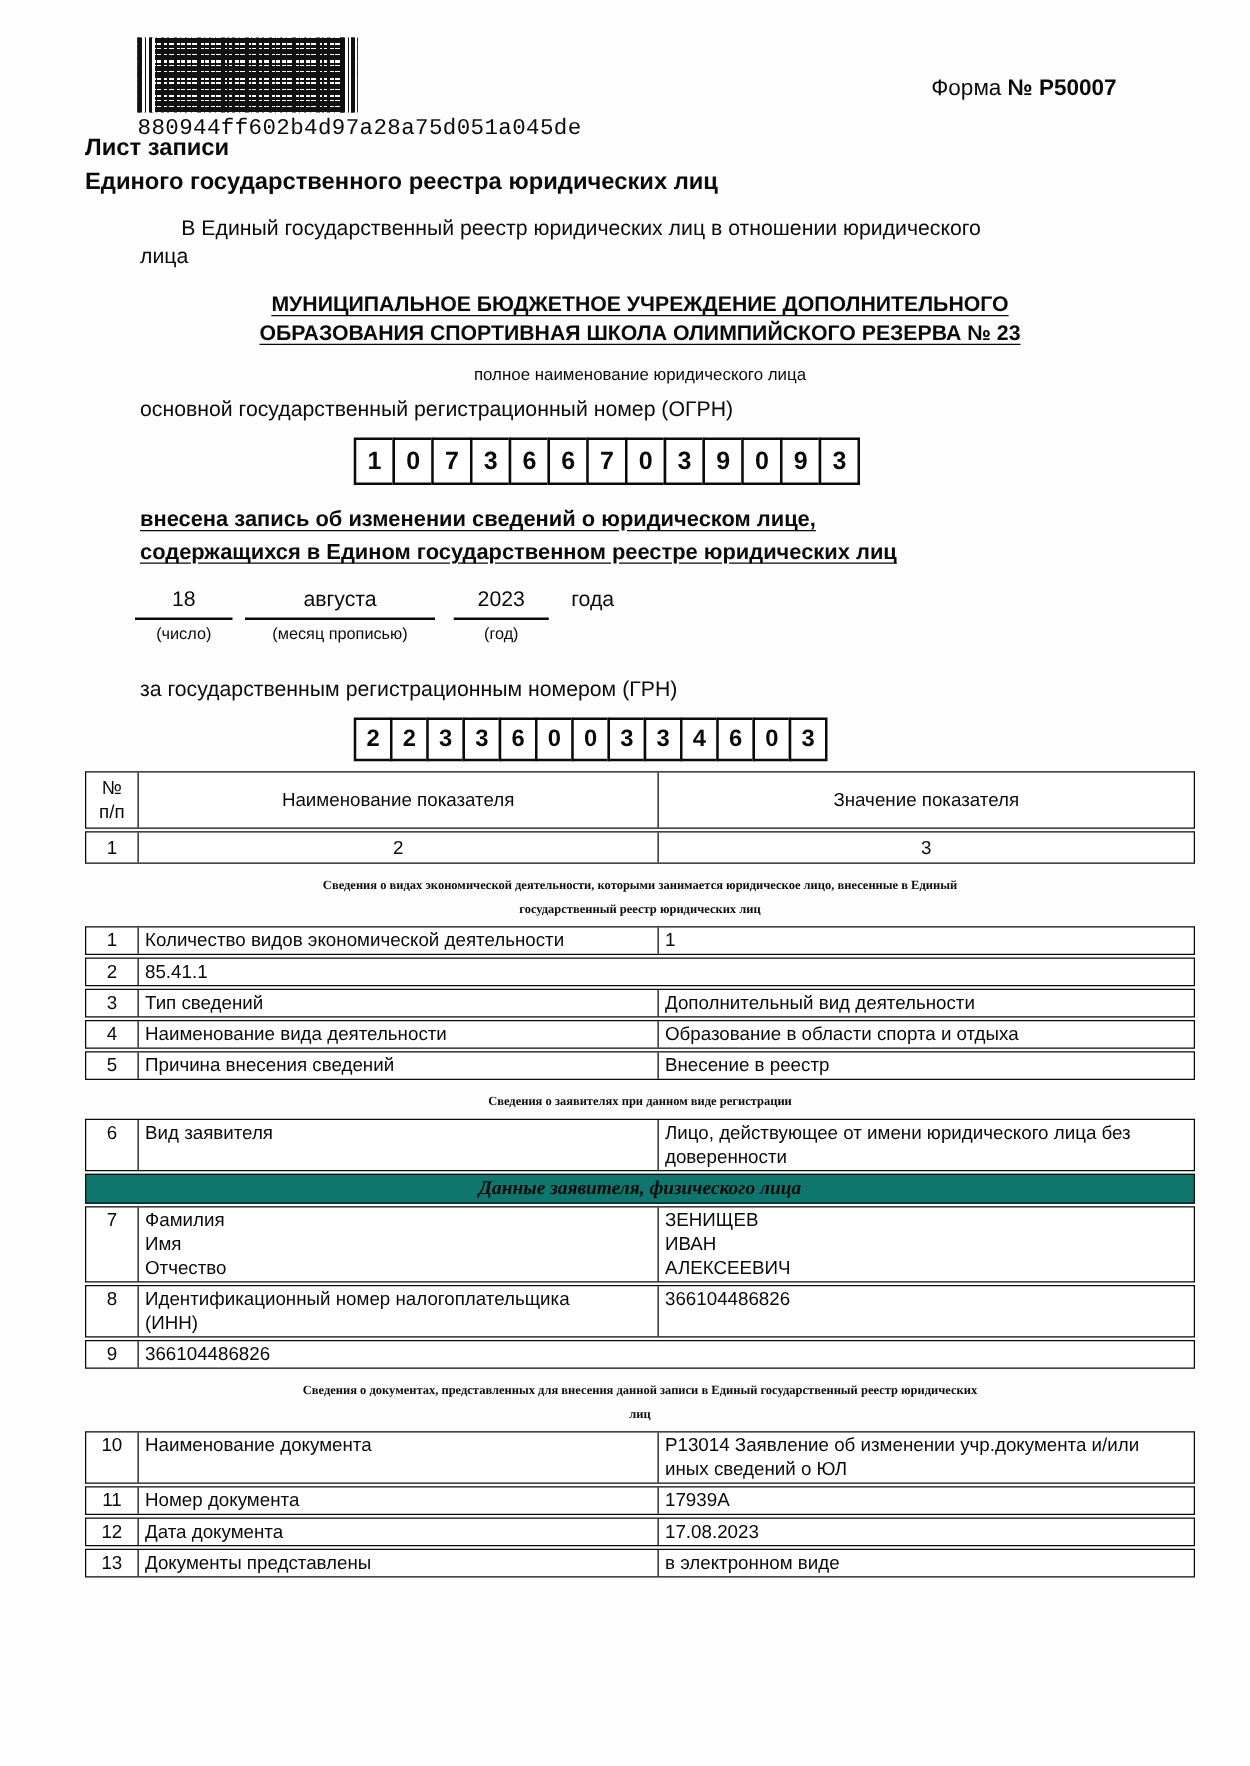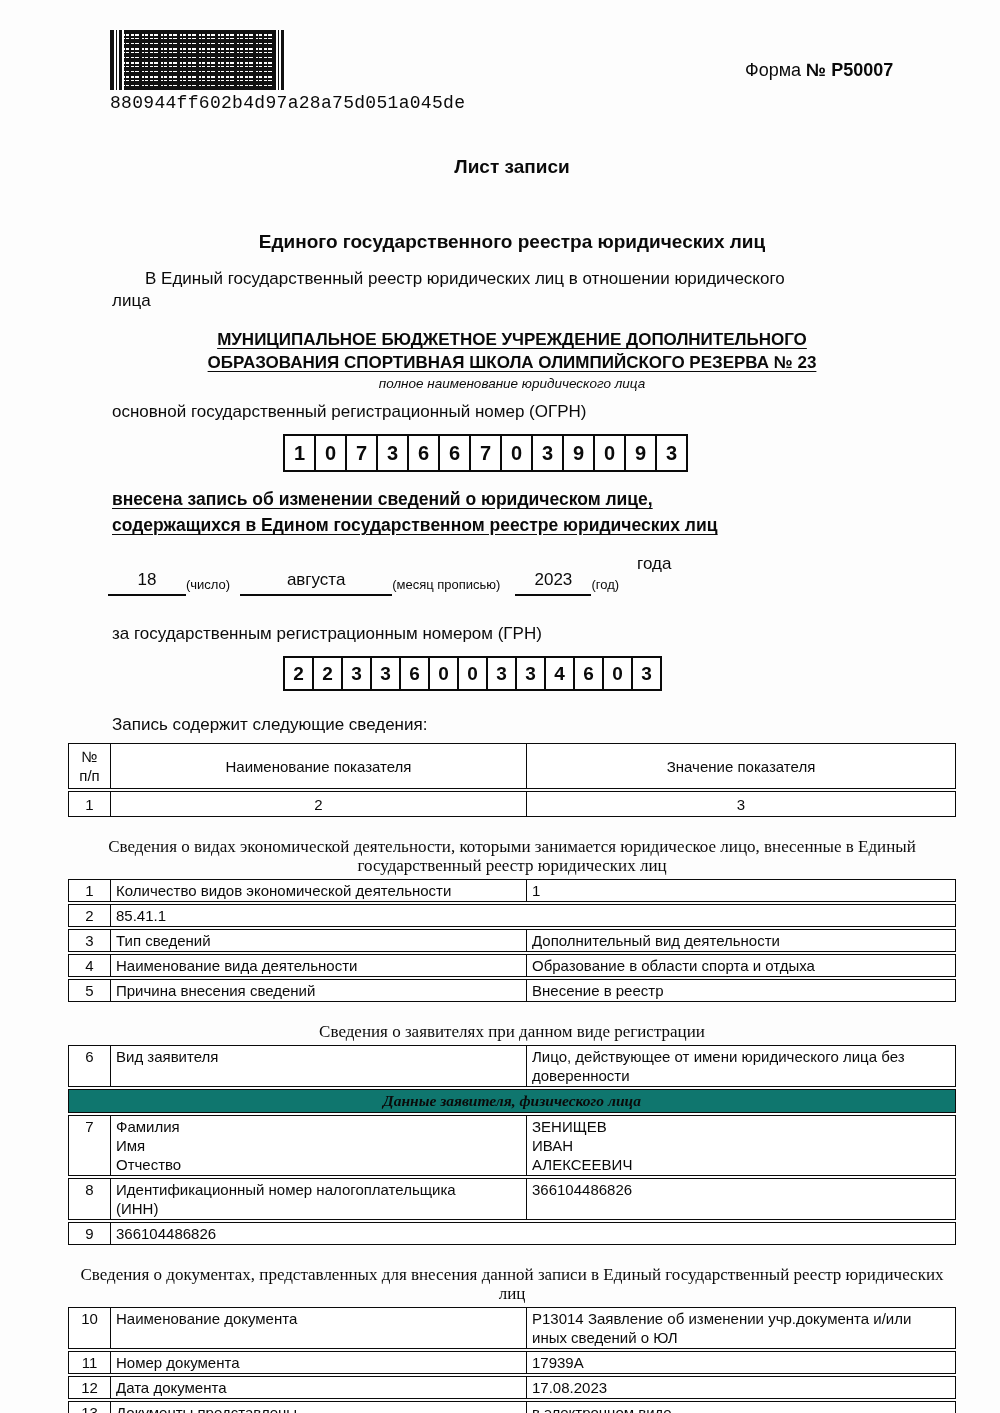--- a/index.html
+++ b/index.html
@@ -35,33 +35,33 @@
     font-size: 18px; letter-spacing: 0.3px;
     margin-top: 3px; white-space: nowrap;
   }
 
   
   .form-label { position: absolute; top: 60px; left: 745px; font-size: 18px; }
   .form-label b { font-weight: bold; }
 
   
   .main { padding: 105px 44px 0 68px; }
-  .doc-title { text-align: center; font-weight: bold; font-size: 19px; line-height: 27px; margin-top: 48px; }
+  .doc-title { text-align: left; font-weight: bold; font-size: 19px; line-height: 27px; }
   .intro {
     margin: 13px 0 0 44px; width: 800px;
     font-size: 17px; line-height: 22px;
     text-indent: 33px; white-space: pre-line;
   }
   .company-name {
     margin: 16px auto 0; width: 840px;
     text-align: center; font-weight: bold; font-size: 17px; line-height: 23px;
     text-decoration: underline; text-underline-offset: 3px;
     white-space: pre-line;
   }
-  .company-caption { margin-top: 2px; text-align: center; font-style: italic; font-size: 13.5px; }
+  .company-caption { margin-top: 14px; text-align: center; font-size: 13.5px; }
   .plain-label { margin: 11px 0 0 44px; font-size: 17px; }
   .statement {
     margin: 14px 0 0 44px; width: 800px;
     font-weight: bold; font-size: 17.5px; line-height: 26px;
     text-decoration: underline; text-underline-offset: 3px;
     white-space: pre-line;
   }
   .records-intro { margin: 24px 0 8px 44px; font-size: 17px; }
 
   
@@ -71,21 +71,21 @@
     border: 2px solid #0a0a0a; background: #fff;
     display: flex; align-items: center; justify-content: center;
     font-weight: bold; font-size: 20px;
   }
   .digit-row .digit-box:first-child { margin-left: 0; }
   .digit-row.grn { margin-top: 12px; }
   .digit-row.grn .digit-box { width: 31px; height: 35px; font-size: 19px; }
 
   
   .date-row { display: flex; align-items: flex-start; margin: 16px 0 0 40px; font-size: 17px; }
-  .date-field { display: flex; flex-direction: row; align-items: center; margin-top: 16px; }
+  .date-field { display: flex; flex-direction: column; align-items: center; }
   .date-value { border-bottom: 2px solid #0a0a0a; text-align: center; padding: 0 6px 4px; }
   .w-day .date-value { min-width: 78px; }
   .w-month { margin-left: 10px; } .w-month .date-value { min-width: 152px; }
   .w-year { margin-left: 15px; } .w-year .date-value { min-width: 76px; }
   .date-caption { font-size: 13px; padding-top: 3px; }
   .date-suffix { margin-left: 18px; }
 
   
   .tbl { width: 888px; margin-top: 8px; }
   .trow {
@@ -95,23 +95,23 @@
   .c-num { width: 42px; flex: none; border-right: 1px solid #0a0a0a; text-align: center; padding: 1px 0; white-space: pre-line; }
   .c-name { width: 416px; flex: none; border-right: 1px solid #0a0a0a; padding: 1px 5px; white-space: pre-line; }
   .c-val { flex: 1; padding: 1px 5px; white-space: pre-line; }
   .thead { height: 46px; }
   .thead .c-num, .thead .c-name, .thead .c-val,
   .tidx .c-num, .tidx .c-name, .tidx .c-val {
     display: flex; align-items: center; justify-content: center; text-align: center;
   }
   .tidx { height: 26px; }
   .section-title {
-    font-family: "Liberation Serif", serif; font-weight: normal;
-    font-size: 17px; line-height: 19px;
-    text-align: center; margin: 20px auto 4px; width: 880px;
+    font-family: "Liberation Serif", serif; font-weight: bold;
+    font-size: 10px; line-height: 19px;
+    text-align: center; margin: 8px auto 4px; width: 880px;
     white-space: pre-line;
   }
   .subsection-row {
     border: 1px solid #0a0a0a; margin-bottom: 2px; background: #0f766e;
     text-align: center; padding: 2px 0;
     font-family: "Liberation Serif", serif; font-weight: bold; font-style: italic; font-size: 15.5px;
   }
 </style>
 </head>
 <body>
@@ -183,21 +183,20 @@
       <div class="digit-box">0</div>
       <div class="digit-box">0</div>
       <div class="digit-box">3</div>
       <div class="digit-box">3</div>
       <div class="digit-box">4</div>
       <div class="digit-box">6</div>
       <div class="digit-box">0</div>
       <div class="digit-box">3</div>
     </div>
 
-    <div class="records-intro">Запись содержит следующие сведения:</div>
 
     <div class="tbl">
 
       <div class="trow thead">
         <div class="c-num">№
 п/п</div>
         <div class="c-name">Наименование показателя</div>
         <div class="c-val">Значение показателя</div>
       </div>
       <div class="trow tidx">

